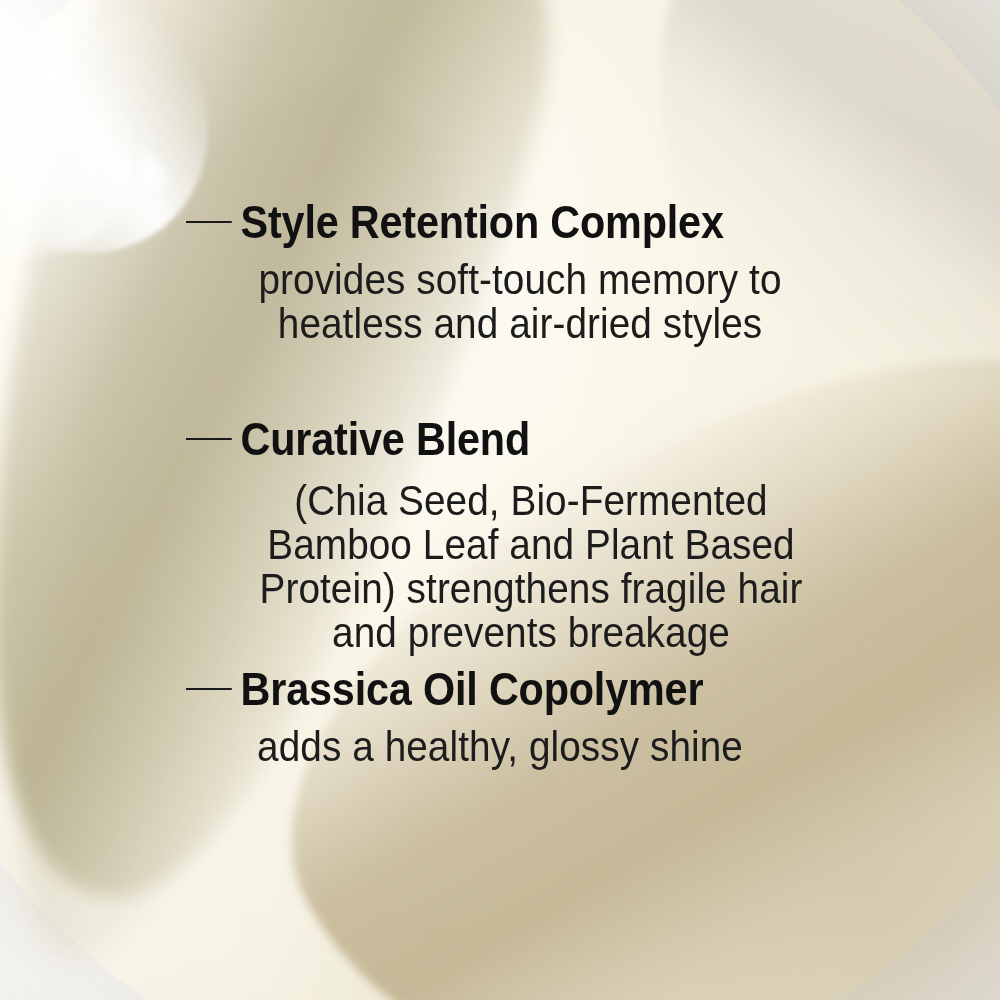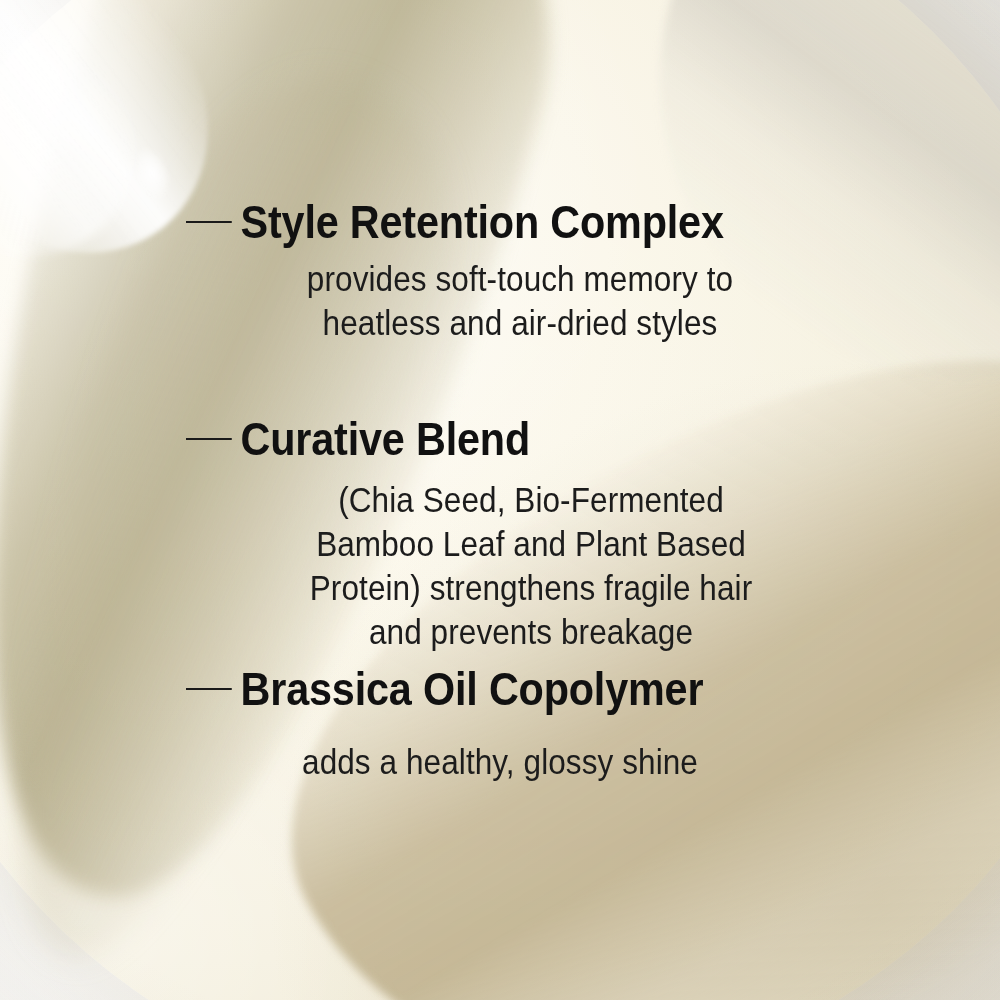--- a/index.html
+++ b/index.html
@@ -236,21 +236,21 @@
     top: 50%;
     width: 52px;
     height: 2px;
     background: #1a1a1a;
     transform: translateY(-1px);
   }
 
   .benefit-body {
     margin: 0;
     padding: 0;
-    font-size: 35px;
+    font-size: 43px;
     line-height: 44px;
     font-weight: 400;
     color: #1c1c1c;
     text-align: center;
     font-family: "Liberation Sans Narrow", "Liberation Sans", "DejaVu Sans Condensed", sans-serif;
     letter-spacing: 0.1px;
   }
 
   .benefit-body .ln {
     display: block;
@@ -258,21 +258,21 @@
   }
 
   
   #benefit-0 { top: 193px; }
   #benefit-0 .benefit-body { margin-top: 6px; padding-left: 40px; }
 
   #benefit-1 { top: 410px; }
   #benefit-1 .benefit-body { margin-top: 10px; padding-left: 62px; }
 
   #benefit-2 { top: 660px; }
-  #benefit-2 .benefit-body { margin-top: 22px; }
+  #benefit-2 .benefit-body { margin-top: 6px; }
 </style>
 </head>
 <body>
 
 <div id="scene">
 
   <div class="layer" id="backdrop"></div>
   <div class="layer" id="blob"></div>
   <div class="layer" id="blob-shade"></div>
   <div class="layer" id="streak"></div>

